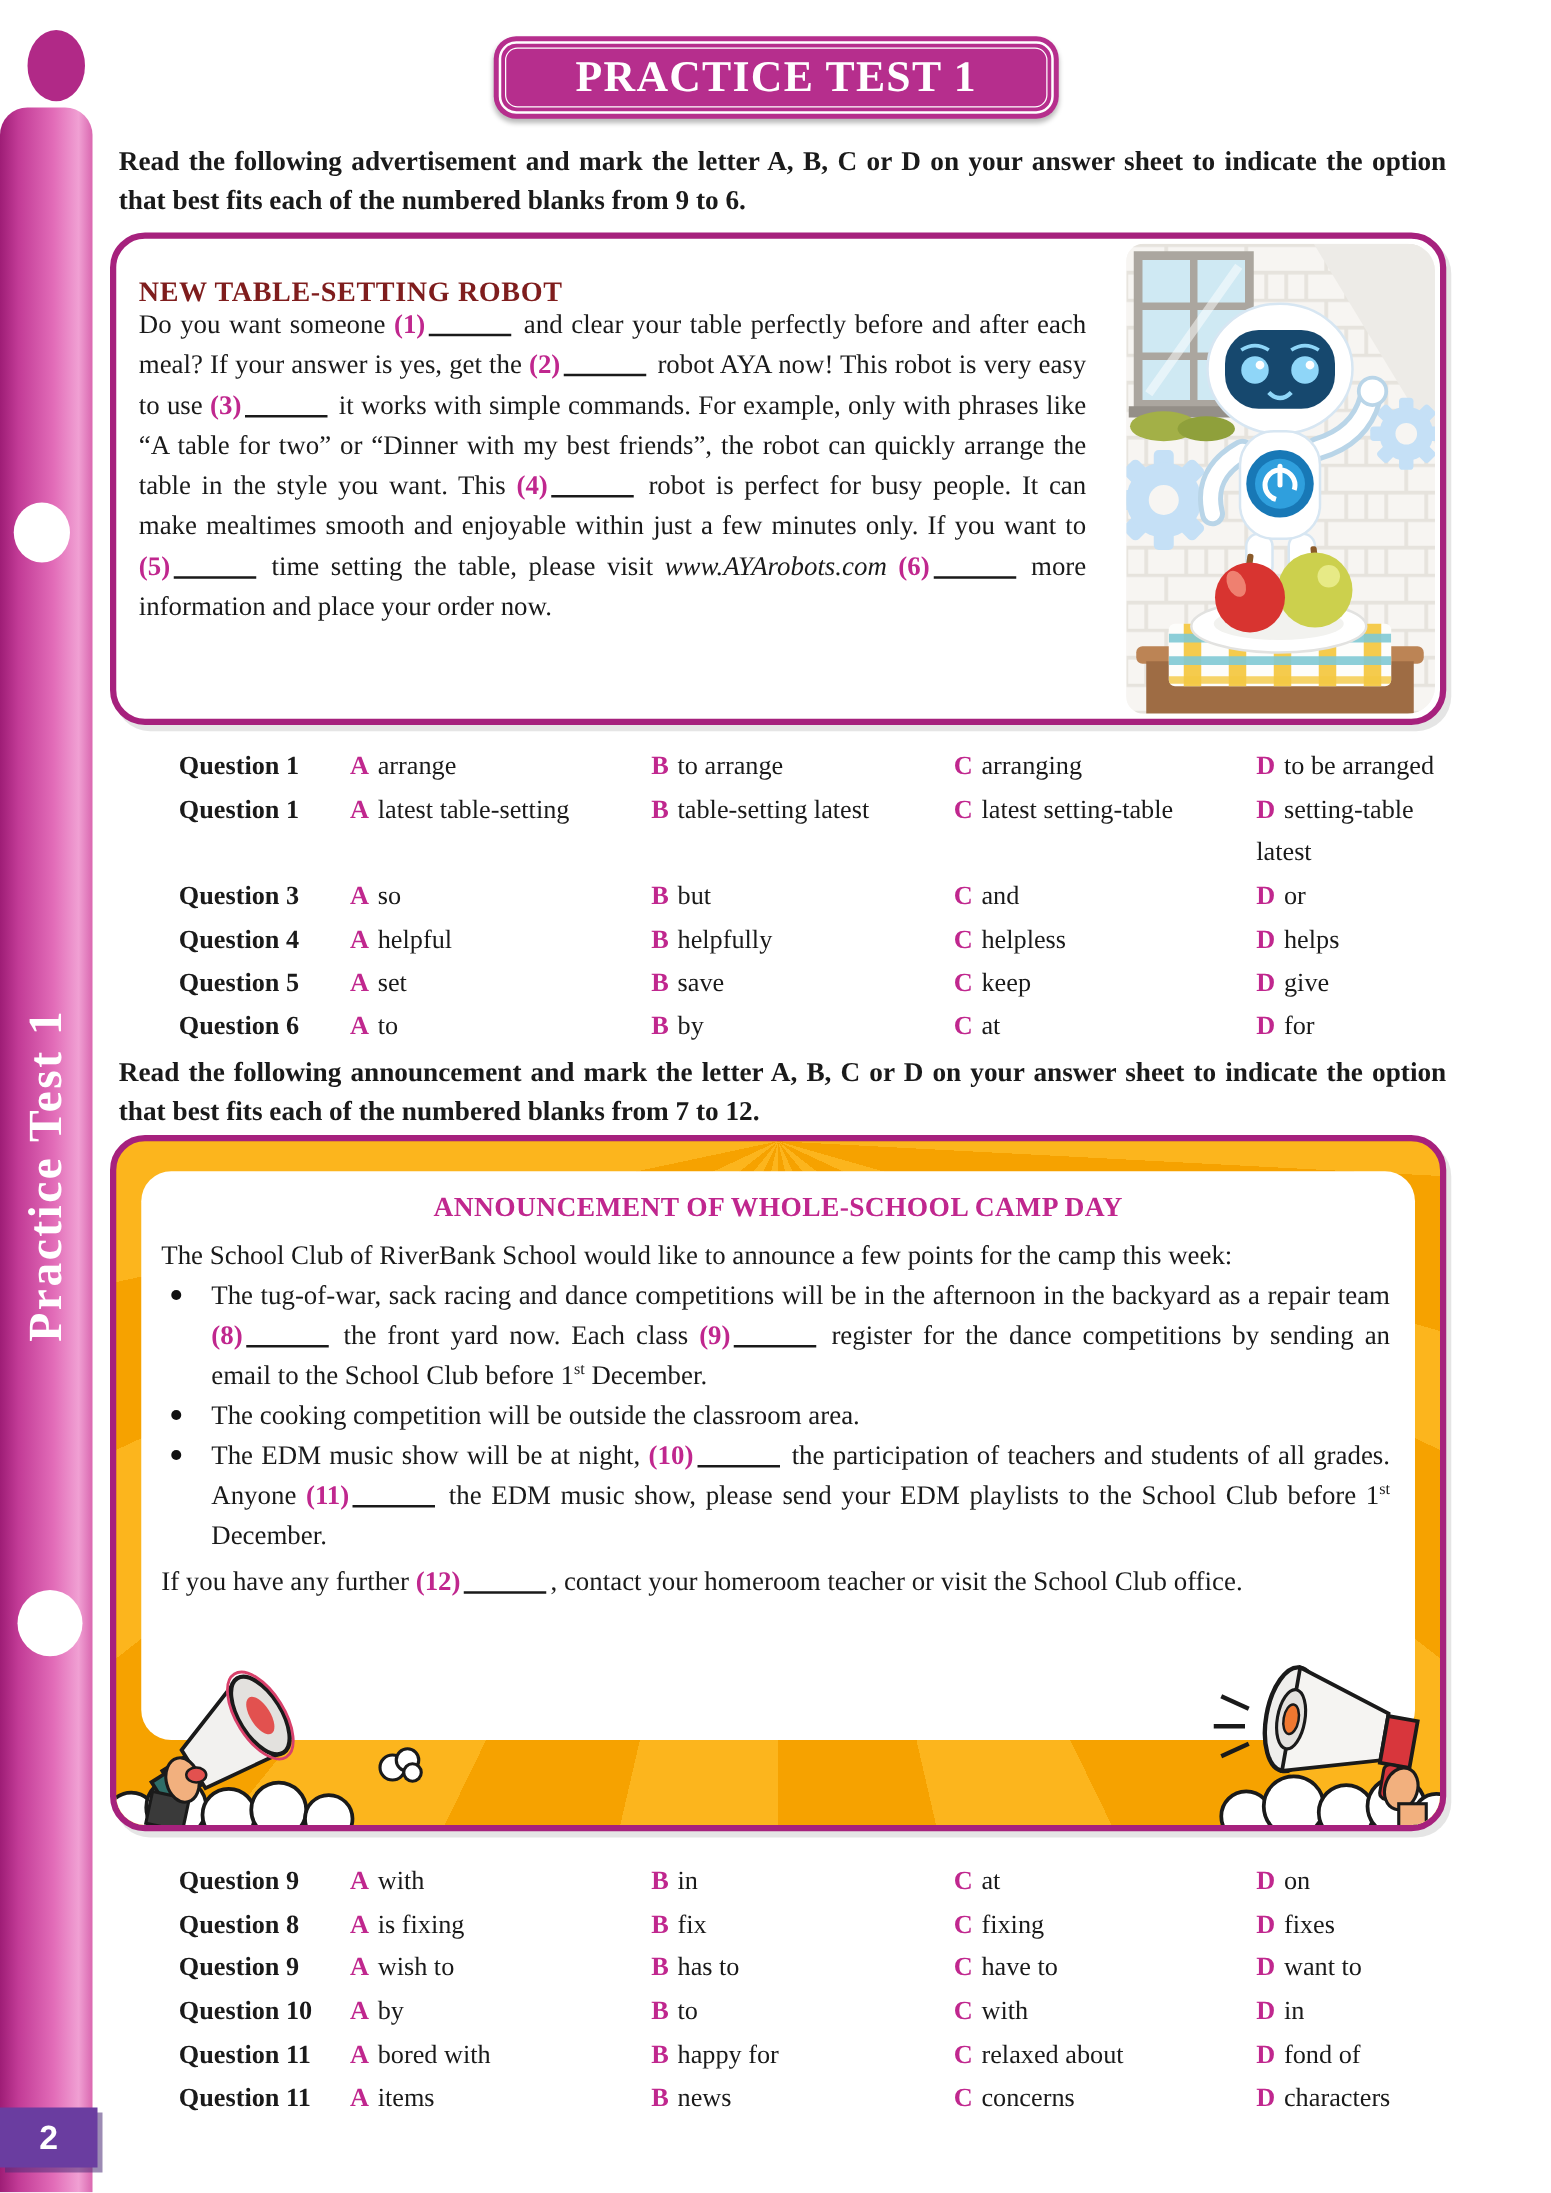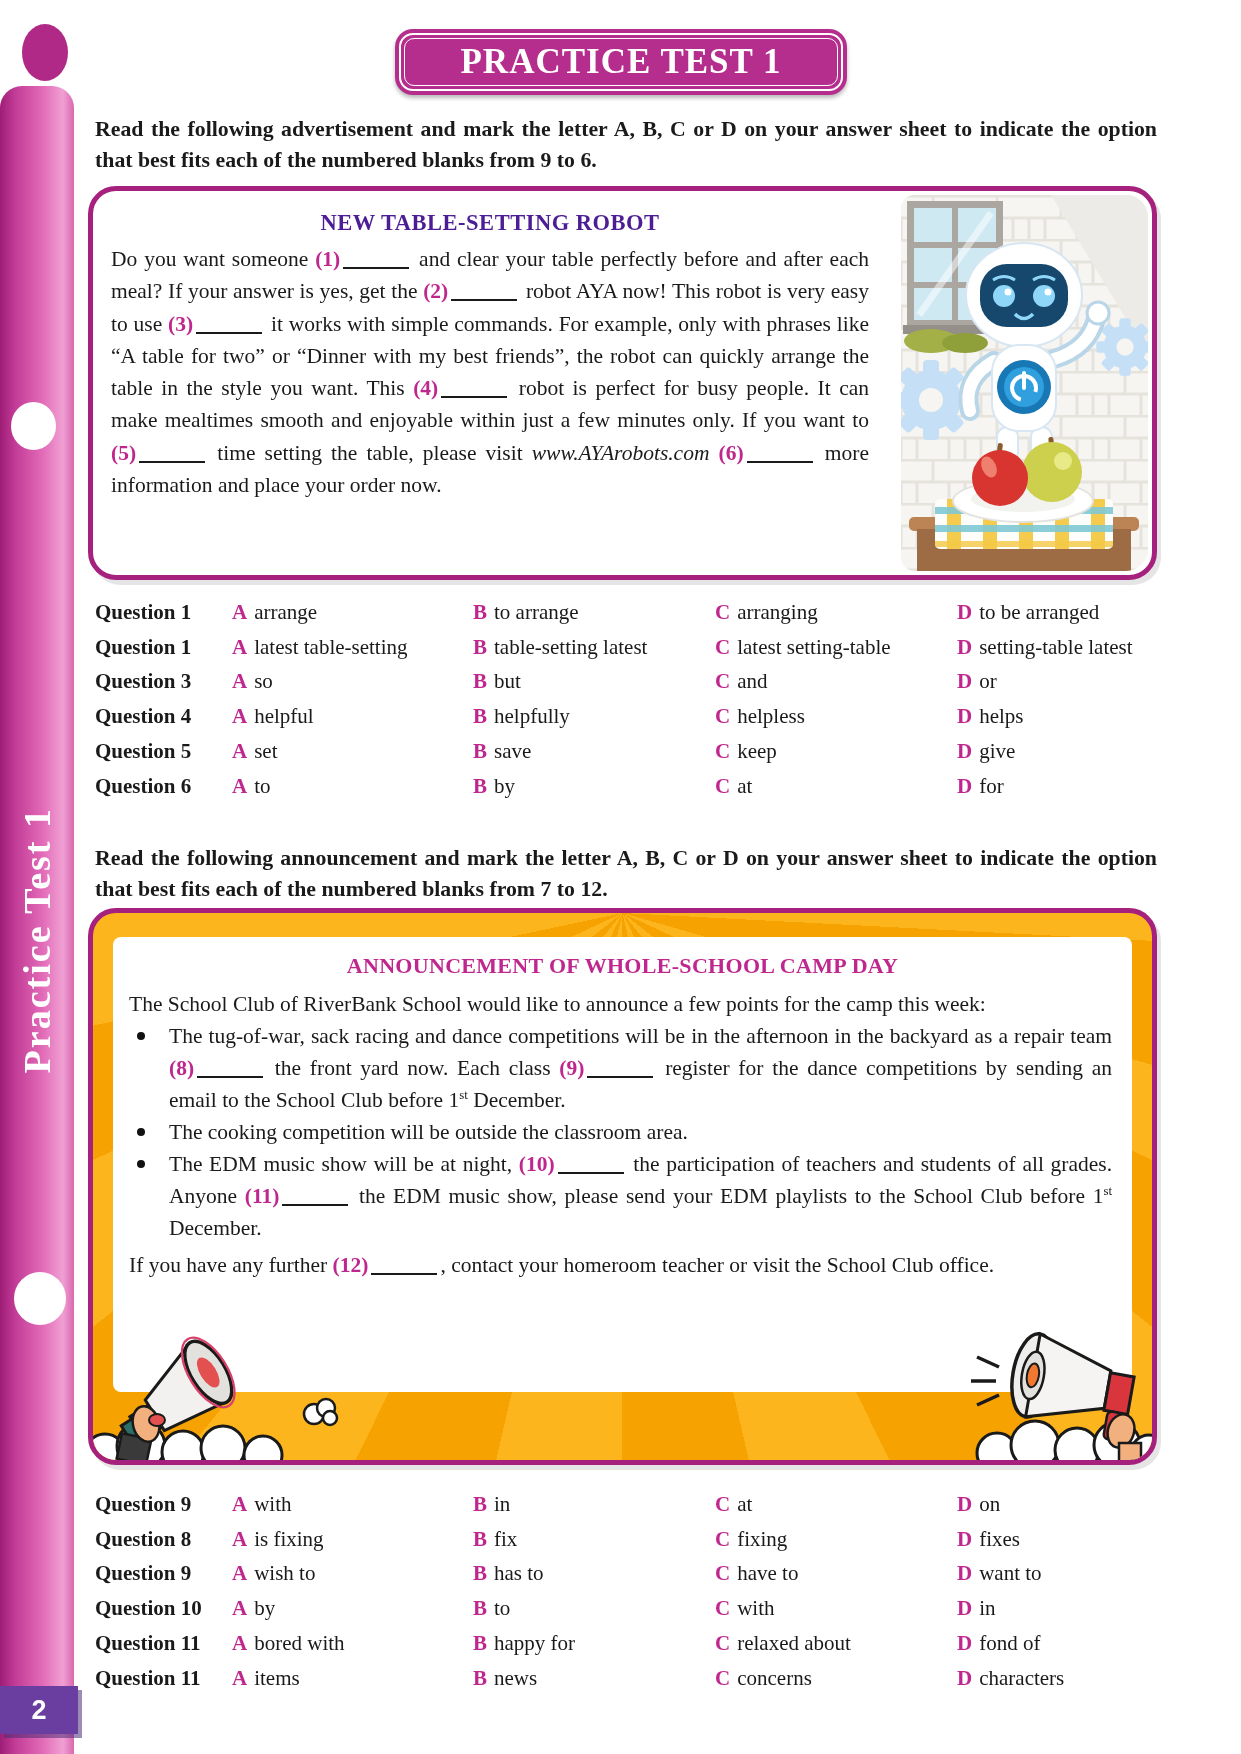--- a/index.html
+++ b/index.html
@@ -27,42 +27,42 @@
   .header-b2{position:absolute;inset:9px;border:1px solid #fff;border-radius:10px;display:flex;align-items:center;justify-content:center;}
   .header-title{color:#fff;font-weight:bold;font-size:35px;letter-spacing:1px;white-space:nowrap;}
 
   
   .instr{position:absolute;left:95px;width:1062px;font-size:21.8px;line-height:30.5px;font-weight:bold;text-align:justify;}
   #instr1{top:114px;}  #instr2{top:843px;}
 
   
   .ad-box{position:absolute;left:88px;top:186px;width:1069px;height:394px;background:#fff;
           border:5px solid #a6217d;border-radius:28px;box-sizing:border-box;box-shadow:4px 5px 0 rgba(150,150,150,.25);}
-  .ad-title{position:absolute;left:18px;top:19px;width:758px;text-align:center;color:#4c1d95;font-weight:bold;font-size:22.5px;letter-spacing:.5px;}
+  .ad-title{position:absolute;left:18px;top:30px;width:758px;text-align:left;color:#7f1d1d;font-weight:bold;font-size:22.5px;letter-spacing:.5px;}
   .ad-body{position:absolute;left:18px;top:52px;width:758px;font-size:21.5px;line-height:32.3px;text-align:justify;}
   .ad-image{position:absolute;top:4px;right:4px;width:247px;height:376px;border-radius:14px 22px 22px 14px;overflow:hidden;background:#f7f5f2;}
 
   .num{color:#c0278e;font-weight:bold;}
   .blank{display:inline-block;width:66px;height:2px;border-bottom:2px solid #1a1a1a;margin:0 3px;transform:translateY(3px);}
   em{font-style:italic;}
   sup{font-size:60%;vertical-align:super;line-height:0;}
 
   
   .qblock{position:absolute;left:95px;width:1062px;font-size:21px;}
   #qblock1{top:595px;} #qblock2{top:1487px;}
-  .qrow{display:grid;grid-template-columns:137px 241px 242px 242px 1fr;line-height:34.7px;align-items:baseline;}
+  .qrow{display:grid;grid-template-columns:137px 241px 242px 242px 1fr;line-height:34.7px;align-items:baseline;margin-left:48px;}
   .qlabel{font-weight:bold;}
   .qletter{color:#c0278e;font-weight:bold;margin-right:7px;}
 
   
   .ann-box{position:absolute;left:88px;top:908px;width:1069px;height:557px;box-sizing:border-box;
            border:5px solid #a6217d;border-radius:28px;background-color:#f6a200;
            background-image:repeating-conic-gradient(from 115deg at 50% 0%,#f6a200 0deg 13deg,#fcb51d 13deg 26deg);
            box-shadow:4px 5px 0 rgba(150,150,150,.25);overflow:hidden;}
-  .ann-inner{position:absolute;left:20px;top:24px;width:1019px;height:455px;background:#fff;border-radius:8px;z-index:1;}
+  .ann-inner{position:absolute;left:20px;top:24px;width:1019px;height:455px;background:#fff;border-radius:24px;z-index:1;}
   .ann-title{text-align:center;color:#c0278e;font-weight:bold;font-size:22px;margin-top:16px;letter-spacing:.3px;}
   .ann-body{margin:9px 20px 0 16px;font-size:21.5px;line-height:32px;text-align:justify;}
   .bullet-row{display:flex;}
   .bullet-dot{width:8px;height:8px;border-radius:50%;background:#111;margin:12px 24px 0 8px;flex:none;}
   .bullet-content{flex:1;text-align:justify;}
   .ann-outro{margin-top:5px;}
   .ann-deco{position:absolute;z-index:3;}
   #mega-left{left:-2px;bottom:-4px;}
   #mega-right{right:-2px;bottom:-4px;}
   #puff{left:205px;bottom:32px;}

